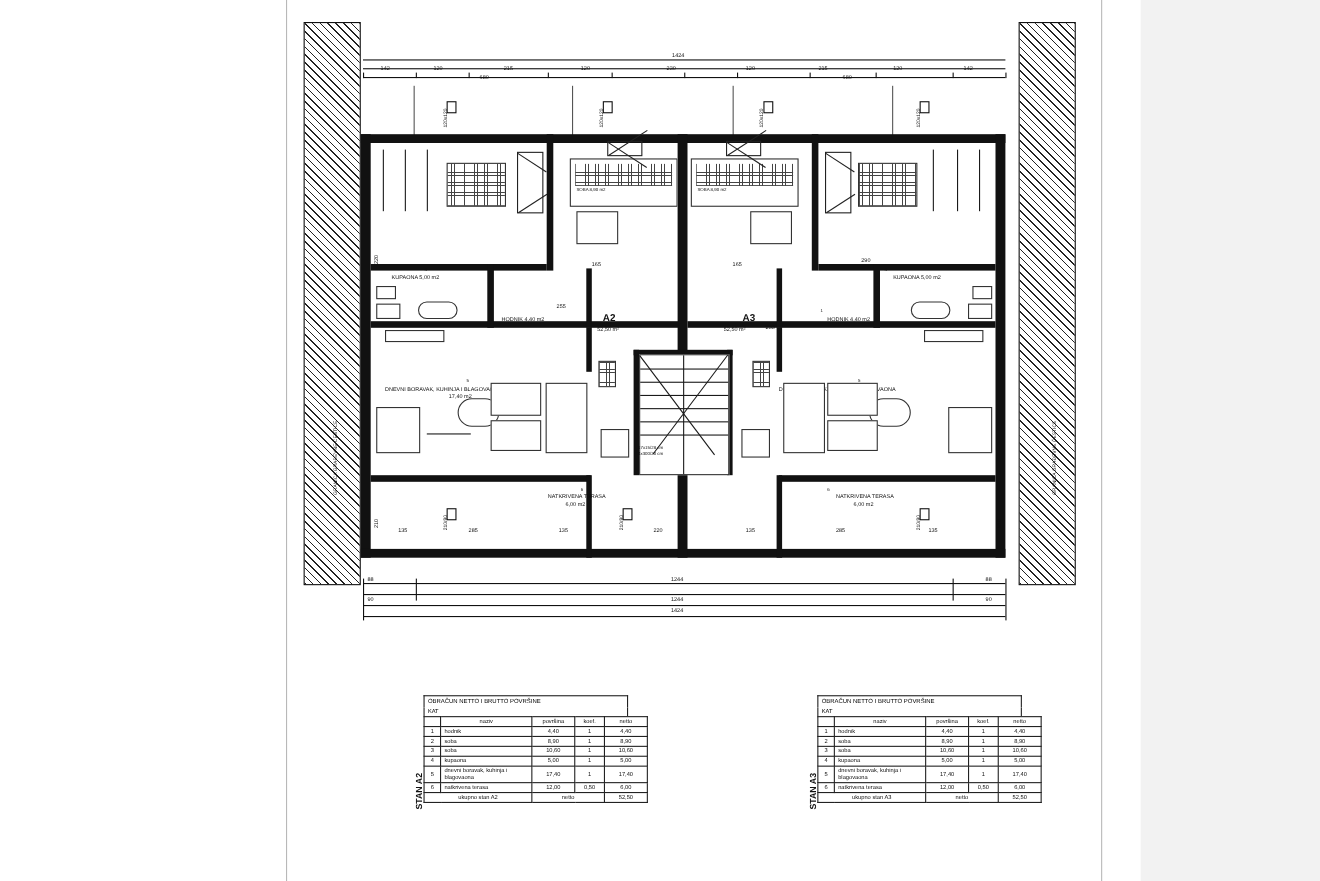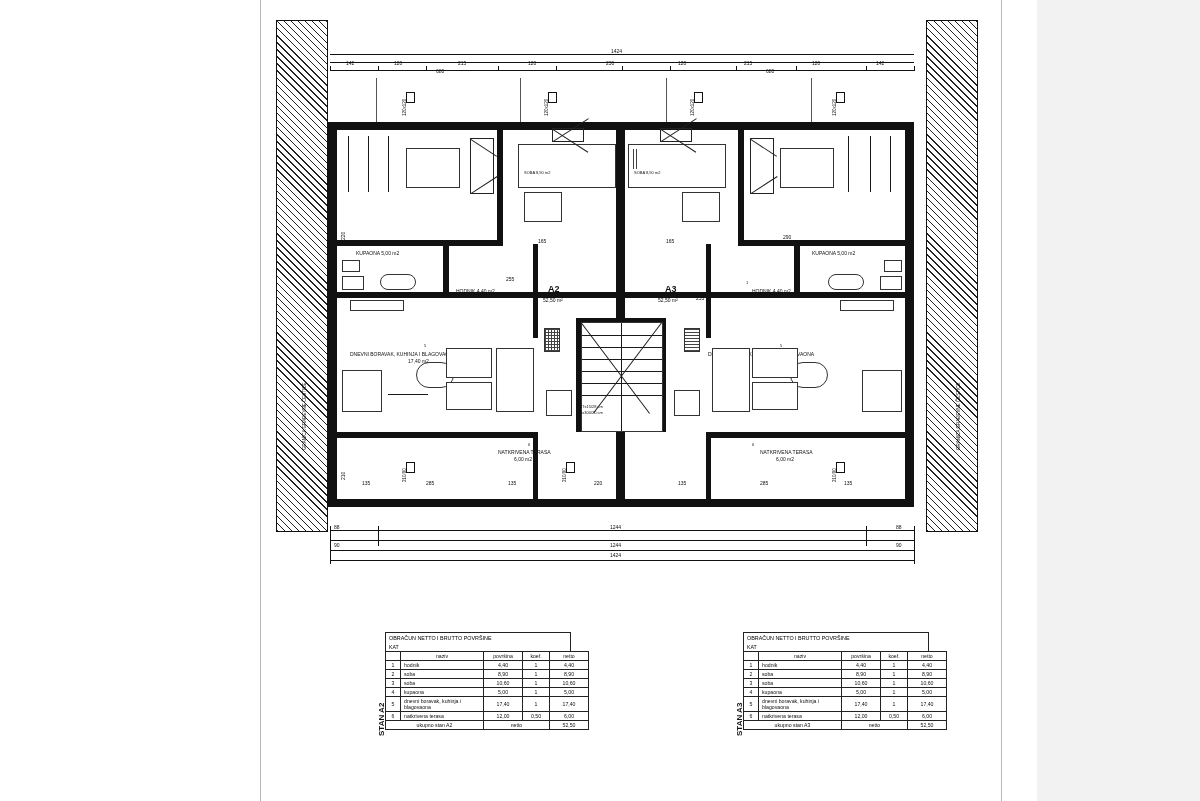--- a/index.html
+++ b/index.html
@@ -227,21 +227,21 @@
       <div class="lblsm" style="left:252px;top:282px;">17x15/28 cm</div>
       <div class="lblsm" style="left:252px;top:288px;">4x300/20 cm</div>
 
       <div class="room grid-fill" style="left:216px;top:206px;width:14px;height:22px;"></div>
       <div class="room grid-fill" style="left:356px;top:206px;width:14px;height:22px;"></div>
       <div class="room" style="left:218px;top:268px;width:24px;height:24px;"></div>
       <div class="room" style="left:346px;top:268px;width:24px;height:24px;"></div>
 
       <div class="lblbig" style="left:220px;top:162px;">A2</div>
       <div class="lbl" style="left:215px;top:175px;">52,50 m²</div>
-      <div class="lblbig" style="left:337px;top:162px;">A3</div>
+      <div class="lblbig" style="left:347px;top:162px;">A3</div>
       <div class="lbl" style="left:330px;top:175px;">52,50 m²</div>
 
       <div class="lbl" style="left:170px;top:327px;">NATKRIVENA TERASA</div>
       <div class="lbl" style="left:186px;top:334px;">6,00 m2</div>
       <div class="lblsm" style="left:200px;top:320px;">6</div>
 
       <div class="lbl" style="left:432px;top:327px;">NATKRIVENA TERASA</div>
       <div class="lbl" style="left:448px;top:334px;">6,00 m2</div>
       <div class="lblsm" style="left:424px;top:320px;">6</div>
     </div>

